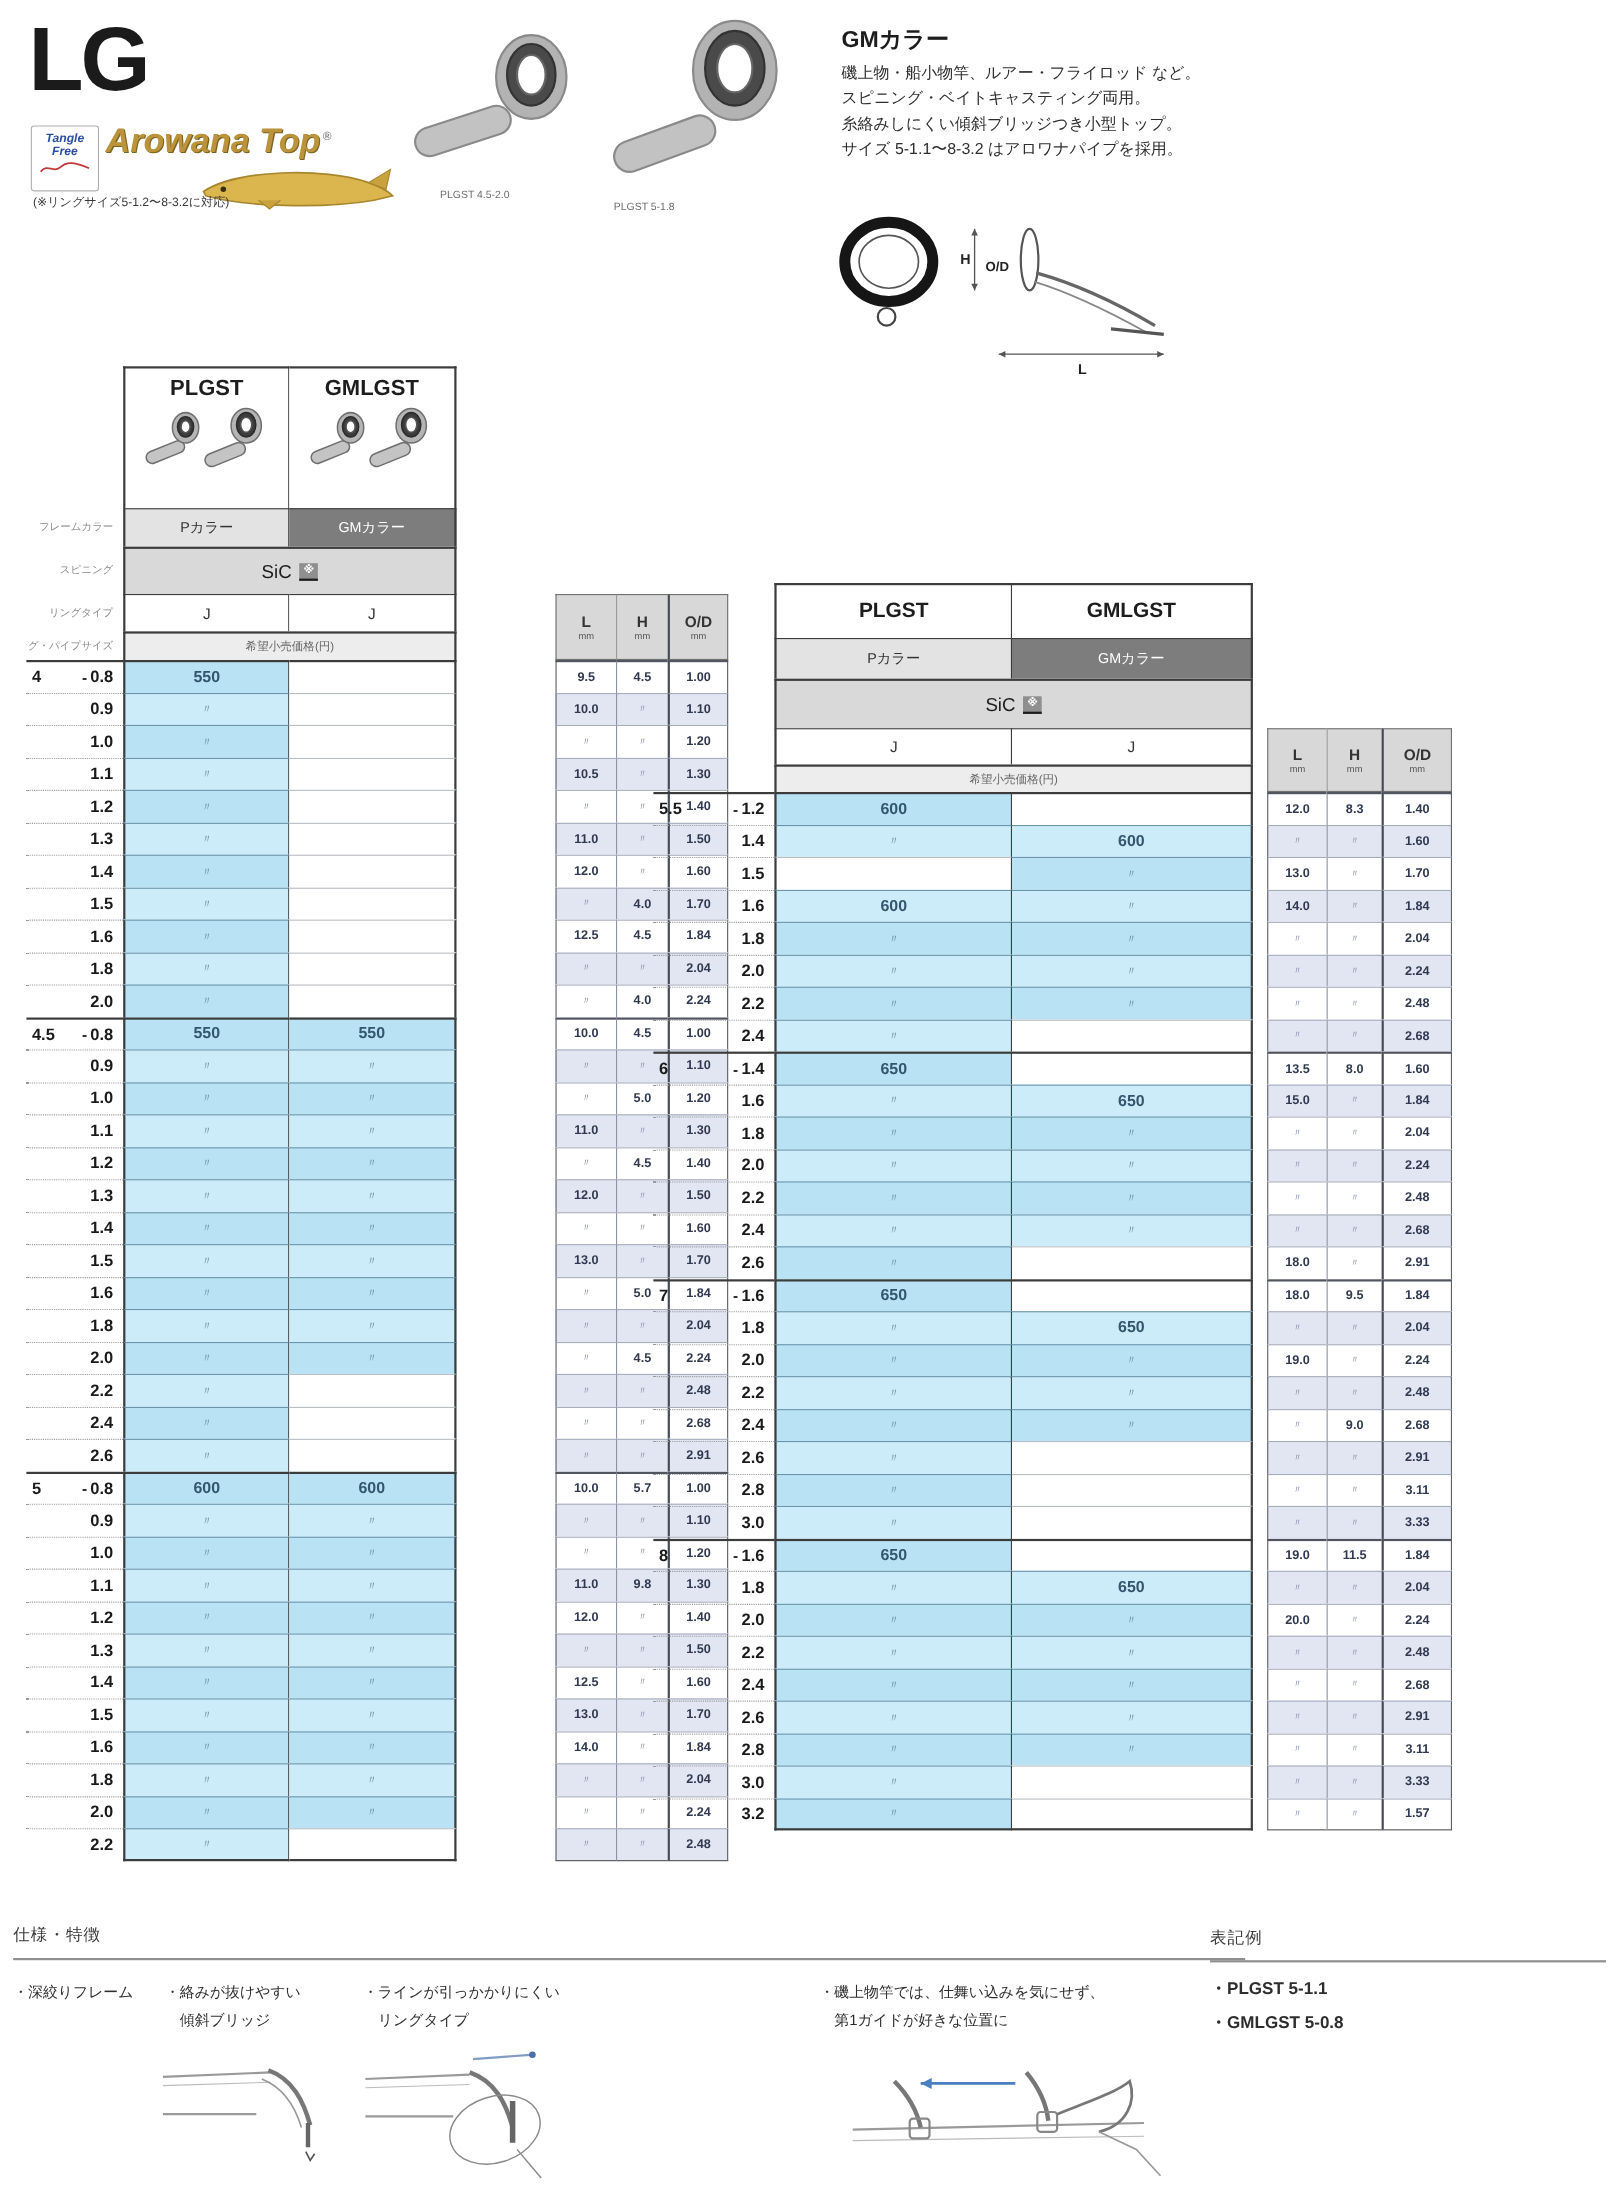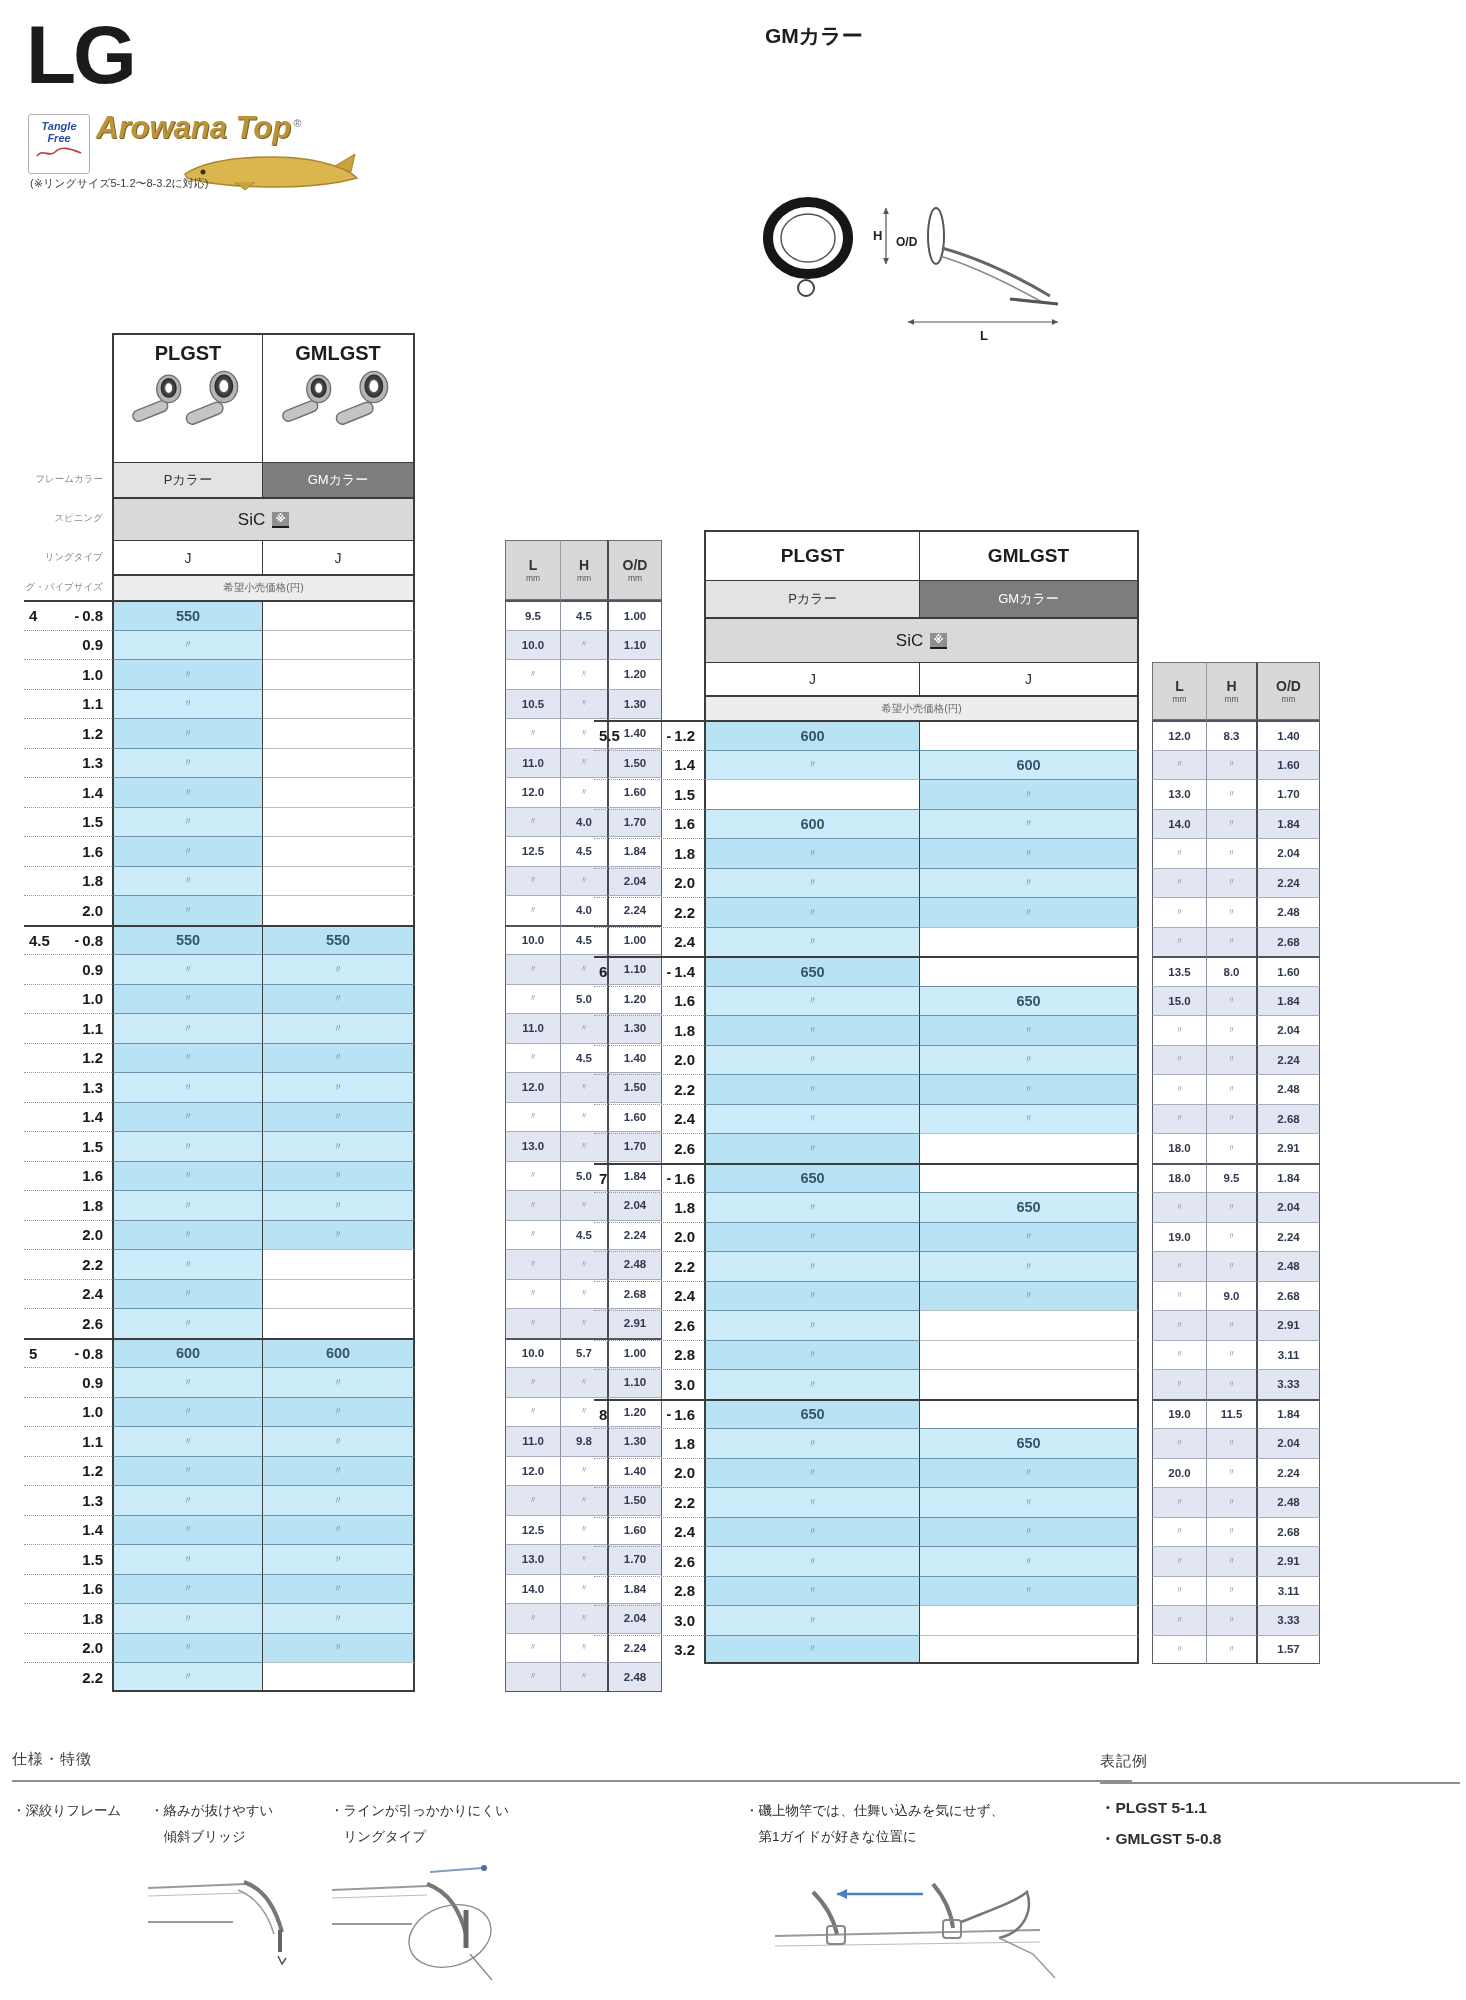--- a/index.html
+++ b/index.html
@@ -77,22 +77,44 @@
     <span>Arowana Top</span><span class="reg">®</span>
   </div>
   <svg class="abs" style="left:175px;top:146px" width="185" height="46" viewBox="0 0 185 46">
     <path d="M10,28 C40,8 120,6 160,20 C172,24 178,28 182,32 L165,36 C120,44 45,42 12,32 Z" fill="#dbb64e" stroke="#a8862e" stroke-width="1.5"></path>
     <path d="M160,20 L180,8 L176,26 Z" fill="#c9a23e" stroke="#a8862e"></path>
     <circle cx="28" cy="26" r="2.5" fill="#3a2d10"></circle>
     <path d="M60,36 L70,44 L80,36" fill="#c9a23e" stroke="#a8862e"></path>
   </svg>
   <div class="abs note">(※リングサイズ5-1.2〜8-3.2に対応)</div>
 
+  <div class="abs" style="left:358px;top:12px;width:400px;height:185px">
+    <svg width="400" height="165" viewBox="0 0 400 165">
+      <g stroke="#8a8a8a" stroke-width="2">
+        <rect x="18" y="95" width="90" height="26" rx="13" transform="rotate(-18 60 108)" fill="#c2c2c2"></rect>
+        <ellipse cx="125" cy="58" rx="32" ry="38" fill="#b3b3b3"></ellipse>
+        <ellipse cx="125" cy="56" rx="22" ry="28" fill="#4a4a4a" stroke="#333"></ellipse>
+        <ellipse cx="125" cy="56" rx="13" ry="18" fill="#ffffff" stroke="#666"></ellipse>
+        <rect x="198" y="105" width="96" height="28" rx="14" transform="rotate(-20 245 118)" fill="#c2c2c2"></rect>
+        <ellipse cx="310" cy="52" rx="38" ry="45" fill="#b3b3b3"></ellipse>
+        <ellipse cx="310" cy="50" rx="27" ry="34" fill="#4a4a4a" stroke="#333"></ellipse>
+        <ellipse cx="310" cy="50" rx="16" ry="22" fill="#ffffff" stroke="#666"></ellipse>
+      </g>
+    </svg>
+    <div class="photoLabel" style="left:42px;top:160px">PLGST 4.5-2.0</div>
+    <div class="photoLabel" style="left:200px;top:171px">PLGST 5-1.8</div>
+  </div>
 
   <div class="abs ptitle">GMカラー</div>
+  <div class="abs desc" id="desc">
+      <div>磯上物・船小物竿、ルアー・フライロッド など。</div>
+      <div>スピニング・ベイトキャスティング両用。</div>
+      <div>糸絡みしにくい傾斜ブリッジつき小型トップ。</div>
+      <div>サイズ 5-1.1〜8-3.2 はアロワナパイプを採用。</div>
+    </div>
 
   <svg class="abs" style="left:758px;top:196px" width="330" height="150" viewBox="0 0 330 150">
     <ellipse cx="50" cy="42" rx="40" ry="36" fill="none" stroke="#161616" stroke-width="10"></ellipse>
     <ellipse cx="50" cy="42" rx="27" ry="24" fill="none" stroke="#555" stroke-width="1.5"></ellipse>
     <circle cx="48" cy="92" r="8" fill="none" stroke="#444" stroke-width="2"></circle>
     <g>
       <line x1="128" y1="12" x2="128" y2="68" stroke="#555" stroke-width="1.2"></line>
       <path d="M128,12 l-3,6 h6 Z M128,68 l-3,-6 h6 Z" fill="#555"></path>
       <text x="115" y="44" font-size="13" font-weight="bold" fill="#222">H</text>
       <text x="138" y="50" font-size="12" font-weight="bold" fill="#222">O/D</text>

